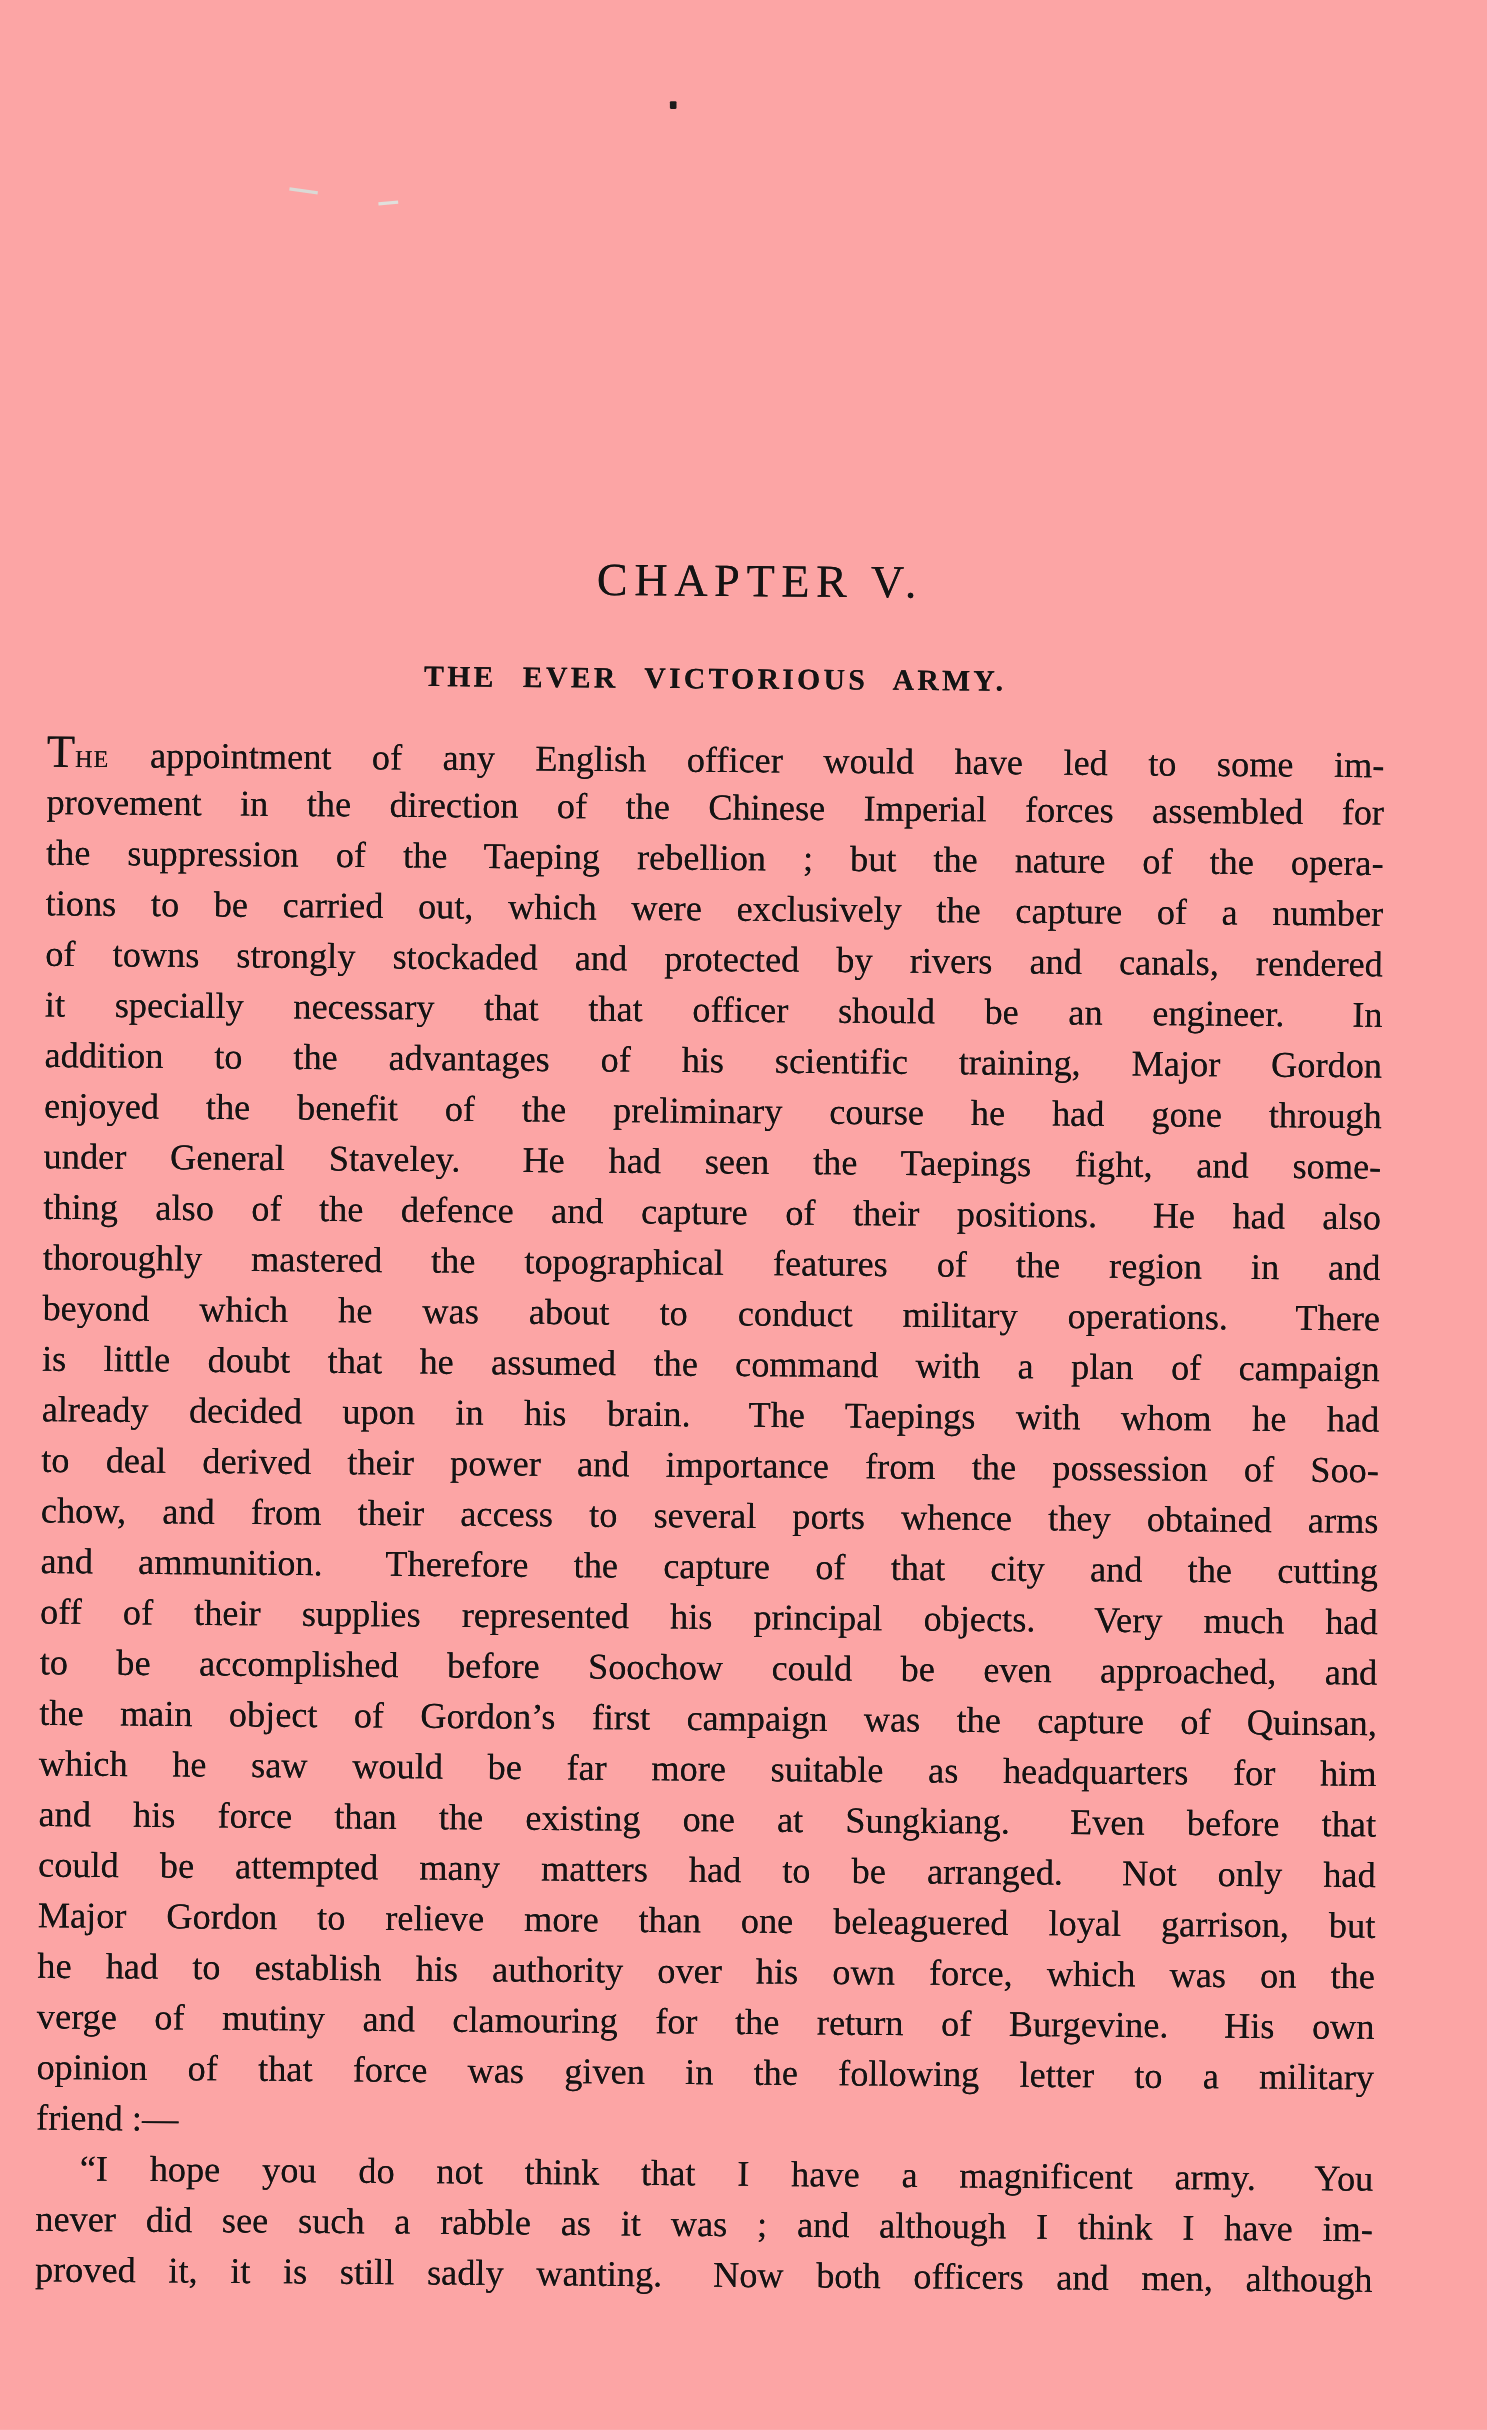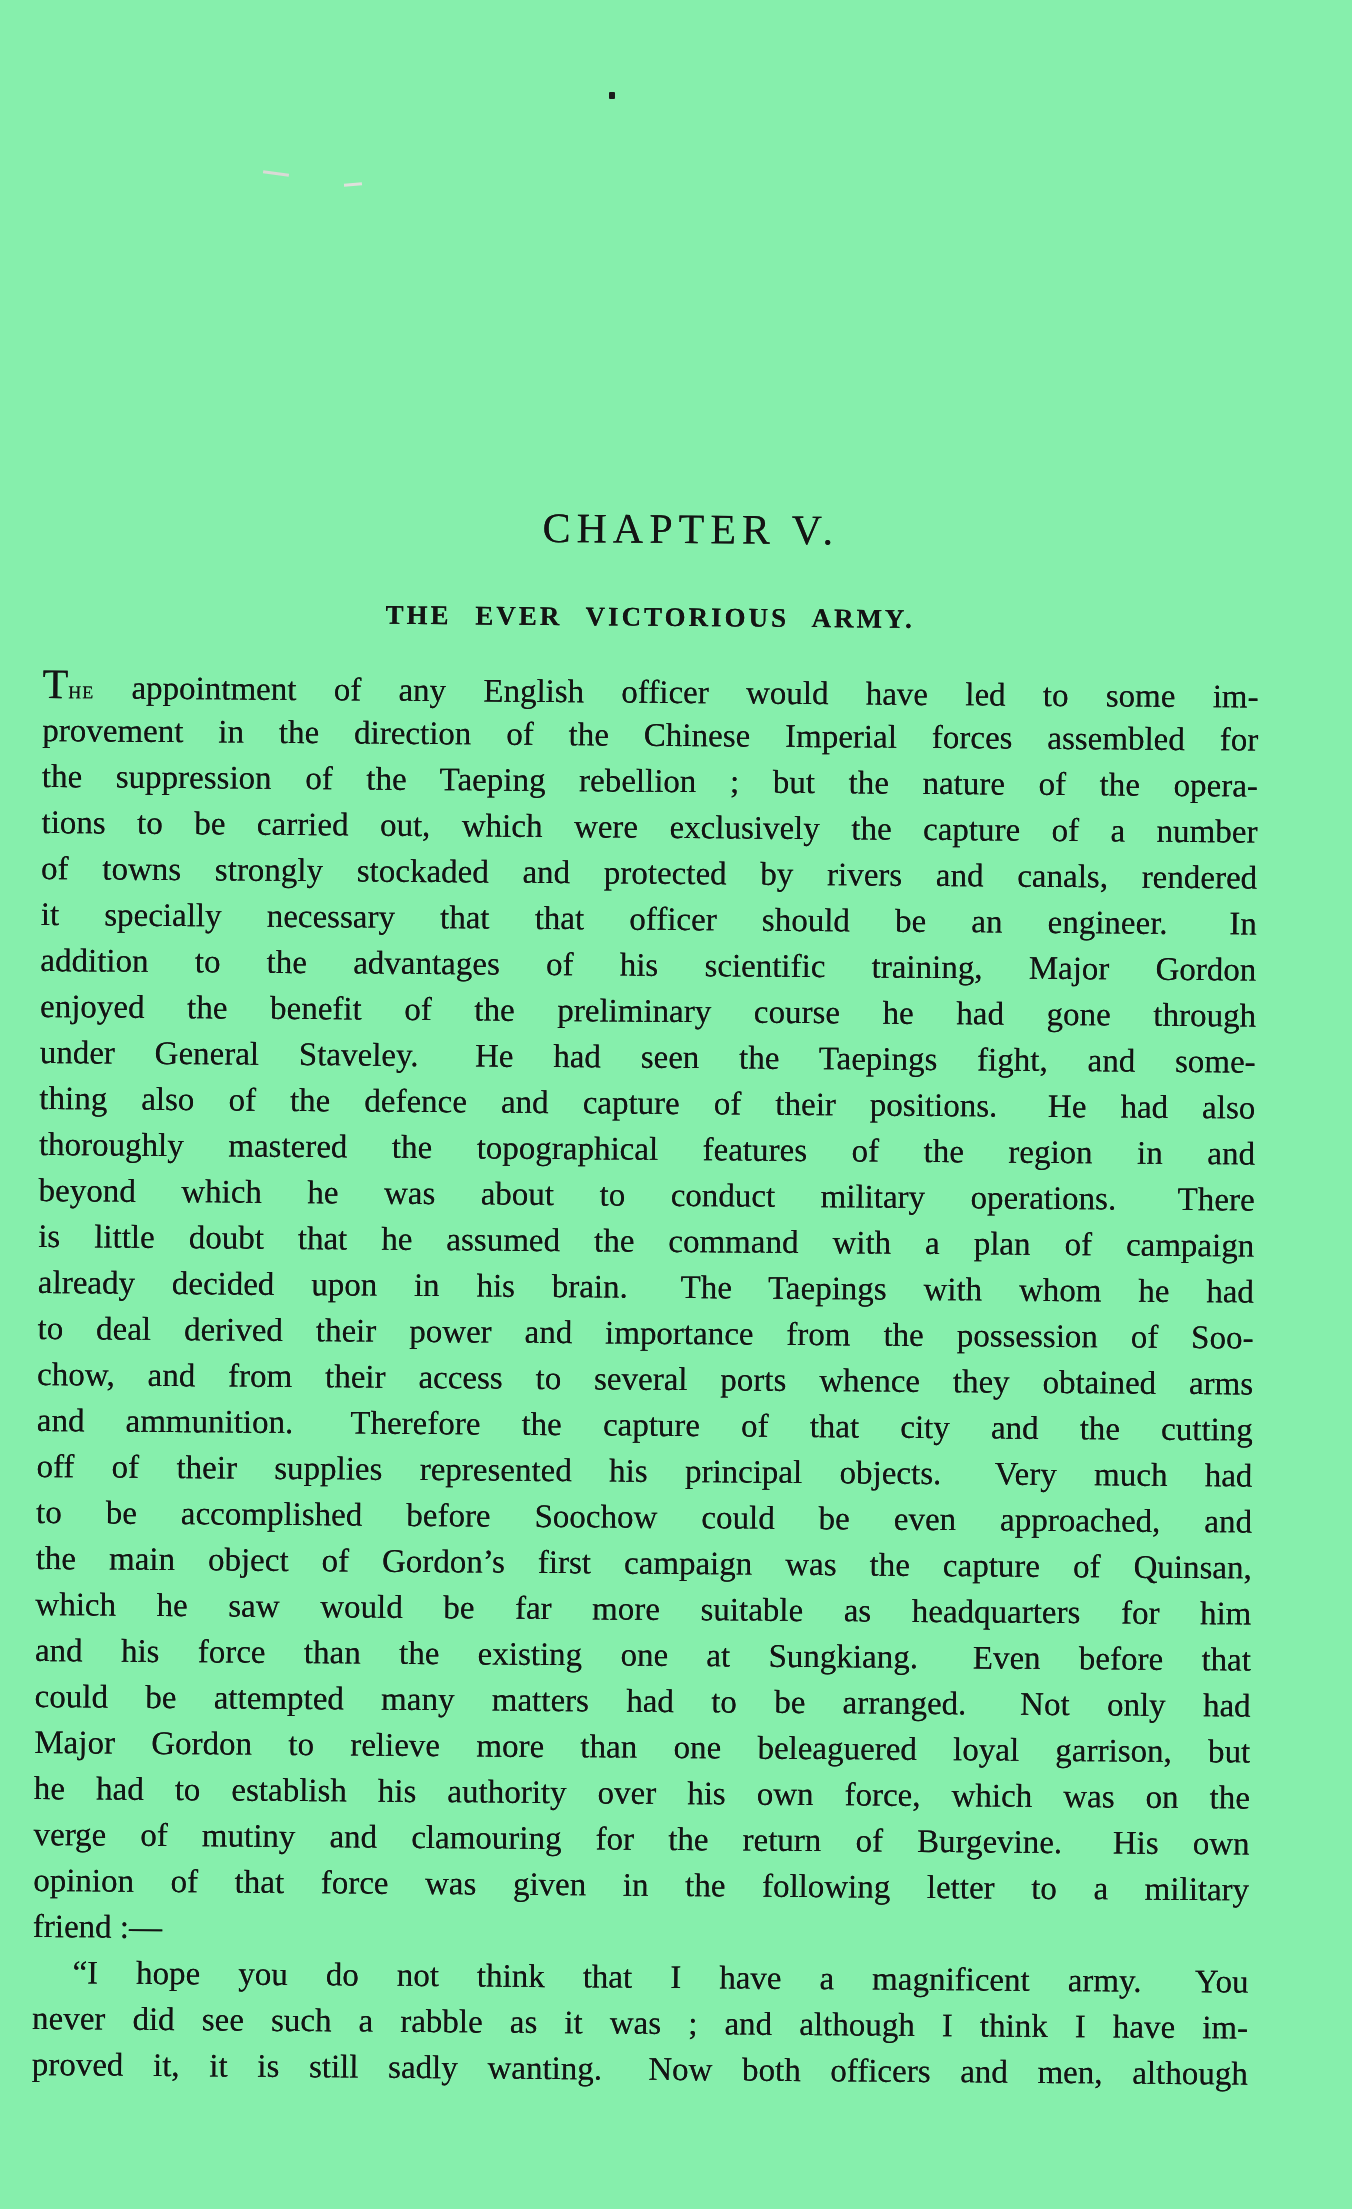--- a/index.html
+++ b/index.html
@@ -4,21 +4,21 @@
 <style>
   html, body {
     margin: 0;
     padding: 0;
     background: #e9e9e6;
   }
   .page {
     position: relative;
     width: 1352px;
     height: 2209px;
-    background: #86efac;
+    background: #fca5a5;
     overflow: hidden;
     font-family: "Liberation Serif", "DejaVu Serif", serif;
     color: #141414;
   }
   .content {
     position: absolute;
     left: 40px;
     top: 0;
     width: 1230px;
     height: 2209px;
@@ -69,21 +69,21 @@
     text-align-last: left;
   }
   .line.quote-indent {
     text-indent: 40px;
   }
   .lead-initial {
     font-size: 42px;
     line-height: 46px;
   }
   .lead-small-caps {
-    font-size: 18px;
+    font-size: 22px;
     letter-spacing: 1px;
   }
   .speck {
     position: absolute;
   }
   .speck-1 { left: 609px; top: 92px;  width: 6px;  height: 7px; background: #1c1c1c; border-radius: 1px; }
   .speck-2 { left: 263px; top: 172px; width: 26px; height: 3px; background: #dadad6; transform: rotate(8deg); }
   .speck-3 { left: 344px; top: 183px; width: 18px; height: 3px; background: #e0e0dc; transform: rotate(-5deg); }
 </style>
 </head>

